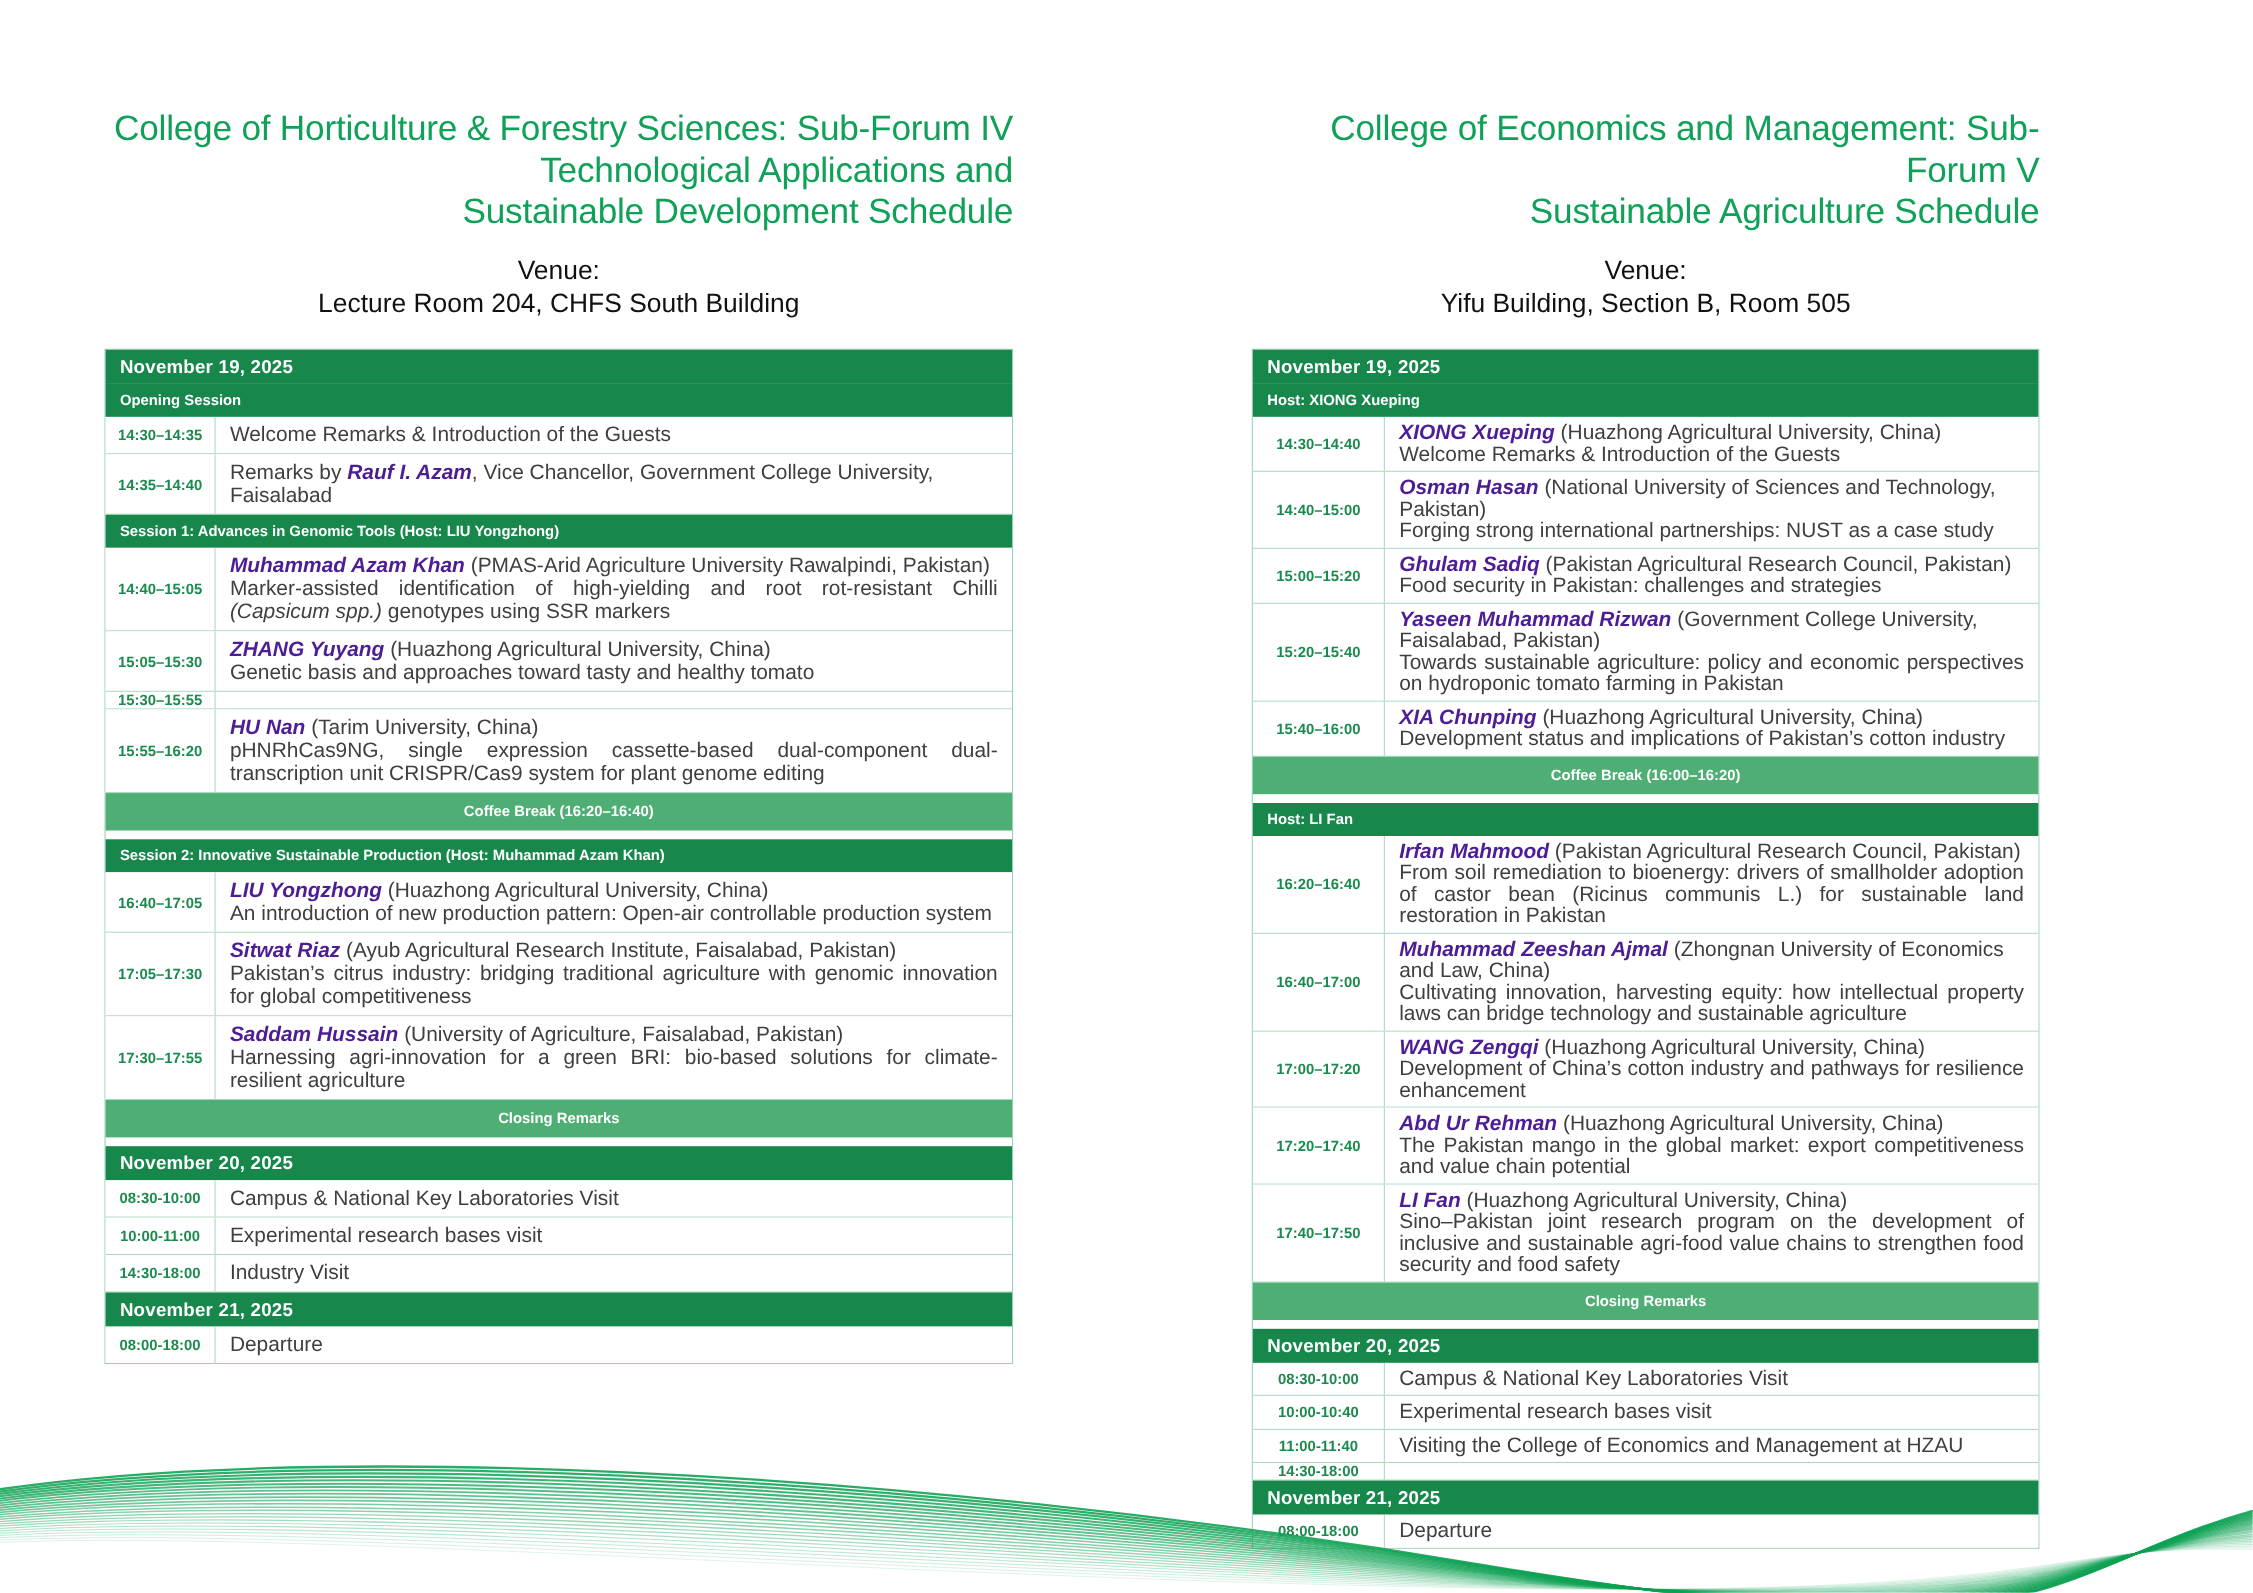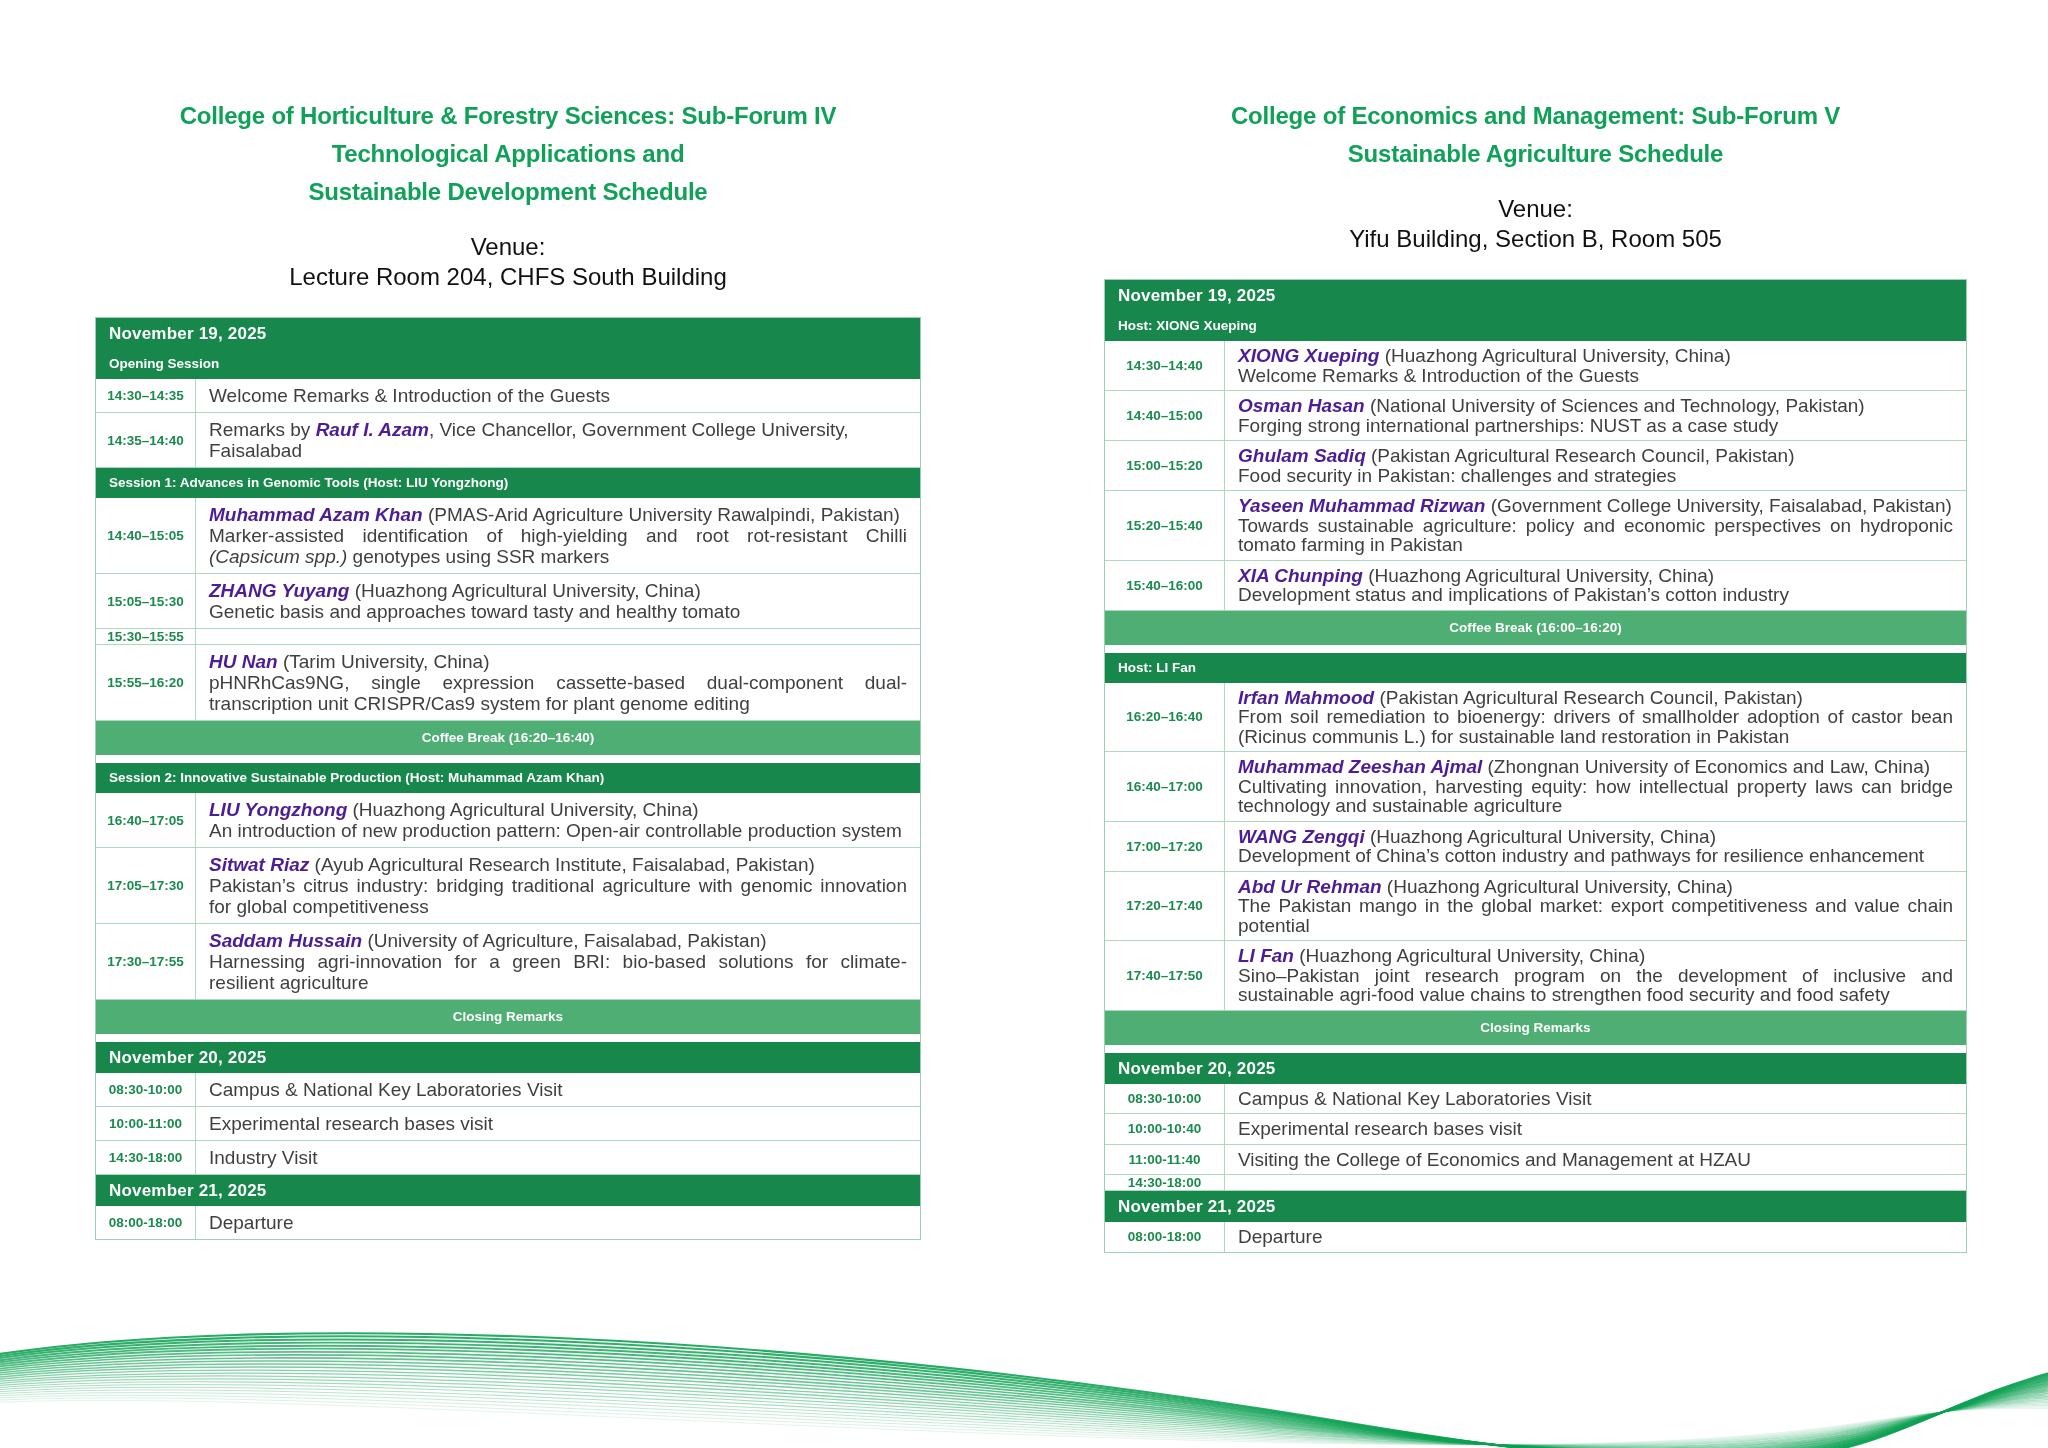--- a/index.html
+++ b/index.html
@@ -5,24 +5,24 @@
   html,body{margin:0;padding:0;}
   body{
     width:2048px;height:1448px;position:relative;overflow:hidden;
     background:#ffffff;
     font-family:"Liberation Sans","DejaVu Sans",sans-serif;
     --brand:#17874B; --accent:#4FAE74; --title:#0FA158; --time:#1B8A4E;
     --border:#ACD9BF; --outer:#9BD0B2; --text:#3F3F3F;
   }
   .col{position:absolute;top:0;}
   .col-left{left:95px;width:826px;}
-  .col-right{left:1104px;width:863px;}
+  .col-right{left:1138px;width:716px;}
   .title{
-    margin-top:97px;text-align:center;color:var(--title);
-    font-size:24px;line-height:38px;font-weight:700;letter-spacing:-0.2px;
+    margin-top:97px;text-align:right;color:var(--title);
+    font-size:32px;line-height:38px;font-weight:400;letter-spacing:-0.2px;
   }
   .venue{margin-top:21px;text-align:center;color:#111;font-size:24px;line-height:30px;}
   .table{
     margin-top:25px;border:1px solid var(--outer);
     box-sizing:border-box;
   }
   .t-date{
     background:var(--brand);color:#fff;font-weight:bold;font-size:17px;
     line-height:31px;padding:0 13px;letter-spacing:0.2px;
   }

